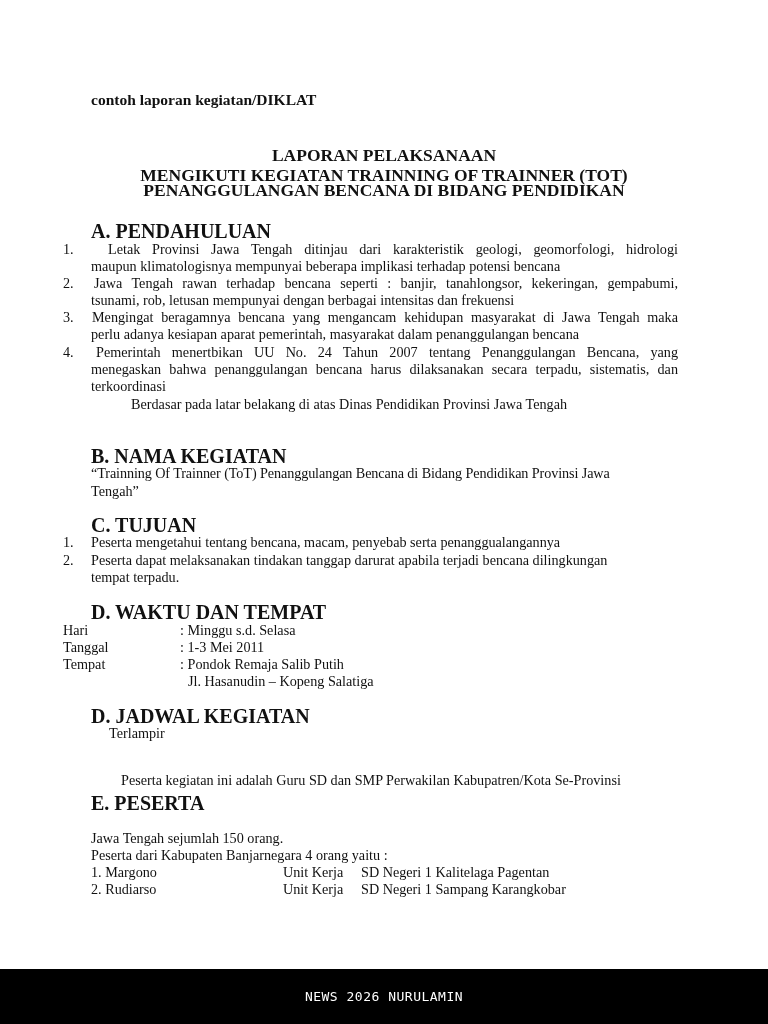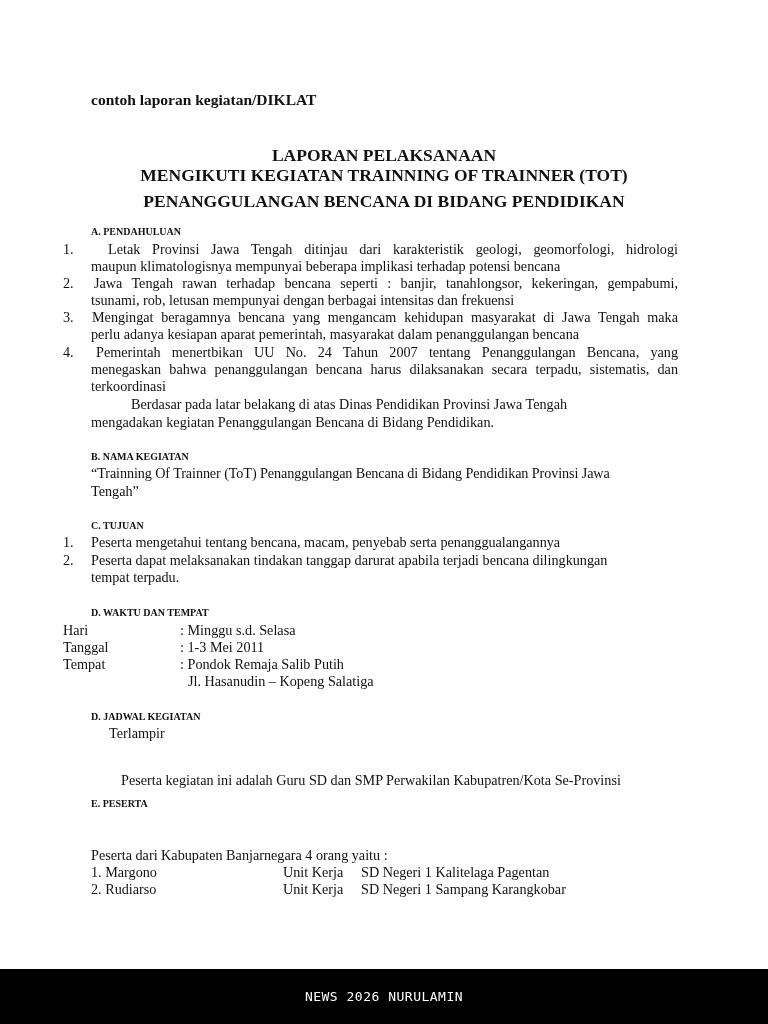--- a/index.html
+++ b/index.html
@@ -6,41 +6,41 @@
     body {
       width: 768px; height: 1024px; overflow: hidden;
       background: #ffffff; color: #111111;
       font-family: "Liberation Serif", "DejaVu Serif", serif;
       position: relative;
     }
     .page { position: absolute; left: 0; top: 0; width: 768px; height: 969px; background: #fff; text-decoration: underline; }
     .abs { position: absolute; white-space: nowrap; font-size: 14.2px; line-height: 17px; }
     .subtitle { left: 91px; top: 91px; font-size: 15.5px; font-weight: bold; }
     .title-line { left: 0; width: 768px; text-align: center; font-size: 17.5px; font-weight: bold; line-height: 21px; }
-    .sec { font-weight: bold; font-size: 10px; text-align: right; }
+    .sec { font-weight: bold; font-size: 20px; text-align: right; }
     .just { text-align: justify; text-align-last: justify; white-space: normal; }
     .num { left: 63px; }
     .footer {
       position: absolute; left: 0; top: 969px; width: 768px; height: 55px;
       background: #000; color: #fff;
       font-family: "DejaVu Sans Mono", "Liberation Mono", monospace;
       font-size: 13px; letter-spacing: 0.5px;
       display: flex; align-items: center; justify-content: center;
     }
   </style>
 </head>
 <body>
 
 <div class="page">
 
   <div class="abs subtitle">contoh laporan kegiatan/DIKLAT</div>
 
   <div class="abs title-line" style="top:145px">LAPORAN PELAKSANAAN</div>
   <div class="abs title-line" style="top:165px">MENGIKUTI KEGIATAN TRAINNING OF TRAINNER (TOT)</div>
-  <div class="abs title-line" style="top:191px">PENANGGULANGAN BENCANA DI BIDANG PENDIDIKAN</div>
+  <div class="abs title-line" style="top:180px">PENANGGULANGAN BENCANA DI BIDANG PENDIDIKAN</div>
 
   <div class="abs sec" style="left:91px; top:223px">A. PENDAHULUAN</div>
 
   <div class="abs num" style="top:241px">1.</div>
   <div class="abs just" style="left:108px; width:570px; top:241px">Letak Provinsi Jawa Tengah ditinjau dari karakteristik geologi, geomorfologi, hidrologi</div>
   <div class="abs" style="left:91px; top:258px">maupun klimatologisnya mempunyai beberapa implikasi terhadap potensi bencana</div>
 
   <div class="abs num" style="top:275px">2.</div>
   <div class="abs just" style="left:94px; width:584px; top:275px">Jawa Tengah rawan terhadap bencana seperti : banjir, tanahlongsor, kekeringan, gempabumi,</div>
   <div class="abs" style="left:91px; top:292px">tsunami, rob, letusan mempunyai dengan berbagai intensitas dan frekuensi</div>
@@ -48,21 +48,20 @@
   <div class="abs num" style="top:309px">3.</div>
   <div class="abs just" style="left:92px; width:586px; top:309px">Mengingat beragamnya bencana yang mengancam kehidupan masyarakat di Jawa Tengah maka</div>
   <div class="abs" style="left:91px; top:326px">perlu adanya kesiapan aparat pemerintah, masyarakat dalam penanggulangan bencana</div>
 
   <div class="abs num" style="top:344px">4.</div>
   <div class="abs just" style="left:96px; width:582px; top:344px">Pemerintah menertbikan UU No. 24 Tahun 2007 tentang Penanggulangan Bencana, yang</div>
   <div class="abs just" style="left:91px; width:587px; top:361px">menegaskan bahwa penanggulangan bencana harus dilaksanakan secara terpadu, sistematis, dan</div>
   <div class="abs" style="left:91px; top:378px">terkoordinasi</div>
 
   <div class="abs" style="left:131px; top:396px">Berdasar pada latar belakang di atas Dinas Pendidikan Provinsi Jawa Tengah</div>
-  <div class="abs" style="left:91px; top:414px">mengadakan  kegiatan Penanggulangan Bencana di Bidang Pendidikan.</div>
 
   <div class="abs sec" style="left:91px; top:448px">B. NAMA KEGIATAN</div>
   <div class="abs" style="left:91px; top:465px; letter-spacing:-0.1px">“Trainning Of Trainner (ToT) Penanggulangan Bencana di Bidang Pendidikan Provinsi Jawa</div>
   <div class="abs" style="left:91px; top:483px">Tengah”</div>
 
   <div class="abs sec" style="left:91px; top:517px">C. TUJUAN</div>
   <div class="abs num" style="top:534px">1.</div>
   <div class="abs" style="left:91px; top:534px">Peserta mengetahui tentang bencana, macam, penyebab serta penanggualangannya</div>
   <div class="abs num" style="top:552px">2.</div>
   <div class="abs" style="left:91px; top:552px">Peserta dapat melaksanakan tindakan tanggap darurat apabila terjadi bencana dilingkungan</div>
@@ -75,20 +74,21 @@
   <div class="abs" style="left:180px; top:639px">: 1-3 Mei 2011</div>
   <div class="abs" style="left:63px; top:656px">Tempat</div>
   <div class="abs" style="left:180px; top:656px">: Pondok Remaja Salib Putih</div>
   <div class="abs" style="left:188px; top:673px">Jl. Hasanudin – Kopeng Salatiga</div>
 
   <div class="abs sec" style="left:91px; top:708px">D. JADWAL KEGIATAN</div>
   <div class="abs" style="left:109px; top:725px">Terlampir</div>
 
   <div class="abs sec" style="left:91px; top:795px">E.  PESERTA</div>
   <div class="abs" style="left:121px; top:772px">Peserta kegiatan ini adalah Guru SD dan SMP Perwakilan Kabupatren/Kota Se-Provinsi</div>
+  <div class="abs" style="left:91px; top:830px">Jawa Tengah sejumlah 150 orang.</div>
   <div class="abs" style="left:91px; top:847px">Peserta dari Kabupaten Banjarnegara 4 orang yaitu :</div>
 
   <div class="abs" style="left:91px; top:864px">1. Margono</div>
   <div class="abs" style="left:283px; top:864px">Unit Kerja</div>
   <div class="abs" style="left:361px; top:864px">SD Negeri 1 Kalitelaga Pagentan</div>
 
   <div class="abs" style="left:91px; top:881px">2. Rudiarso</div>
   <div class="abs" style="left:283px; top:881px">Unit Kerja</div>
   <div class="abs" style="left:361px; top:881px">SD Negeri 1 Sampang Karangkobar</div>
 

